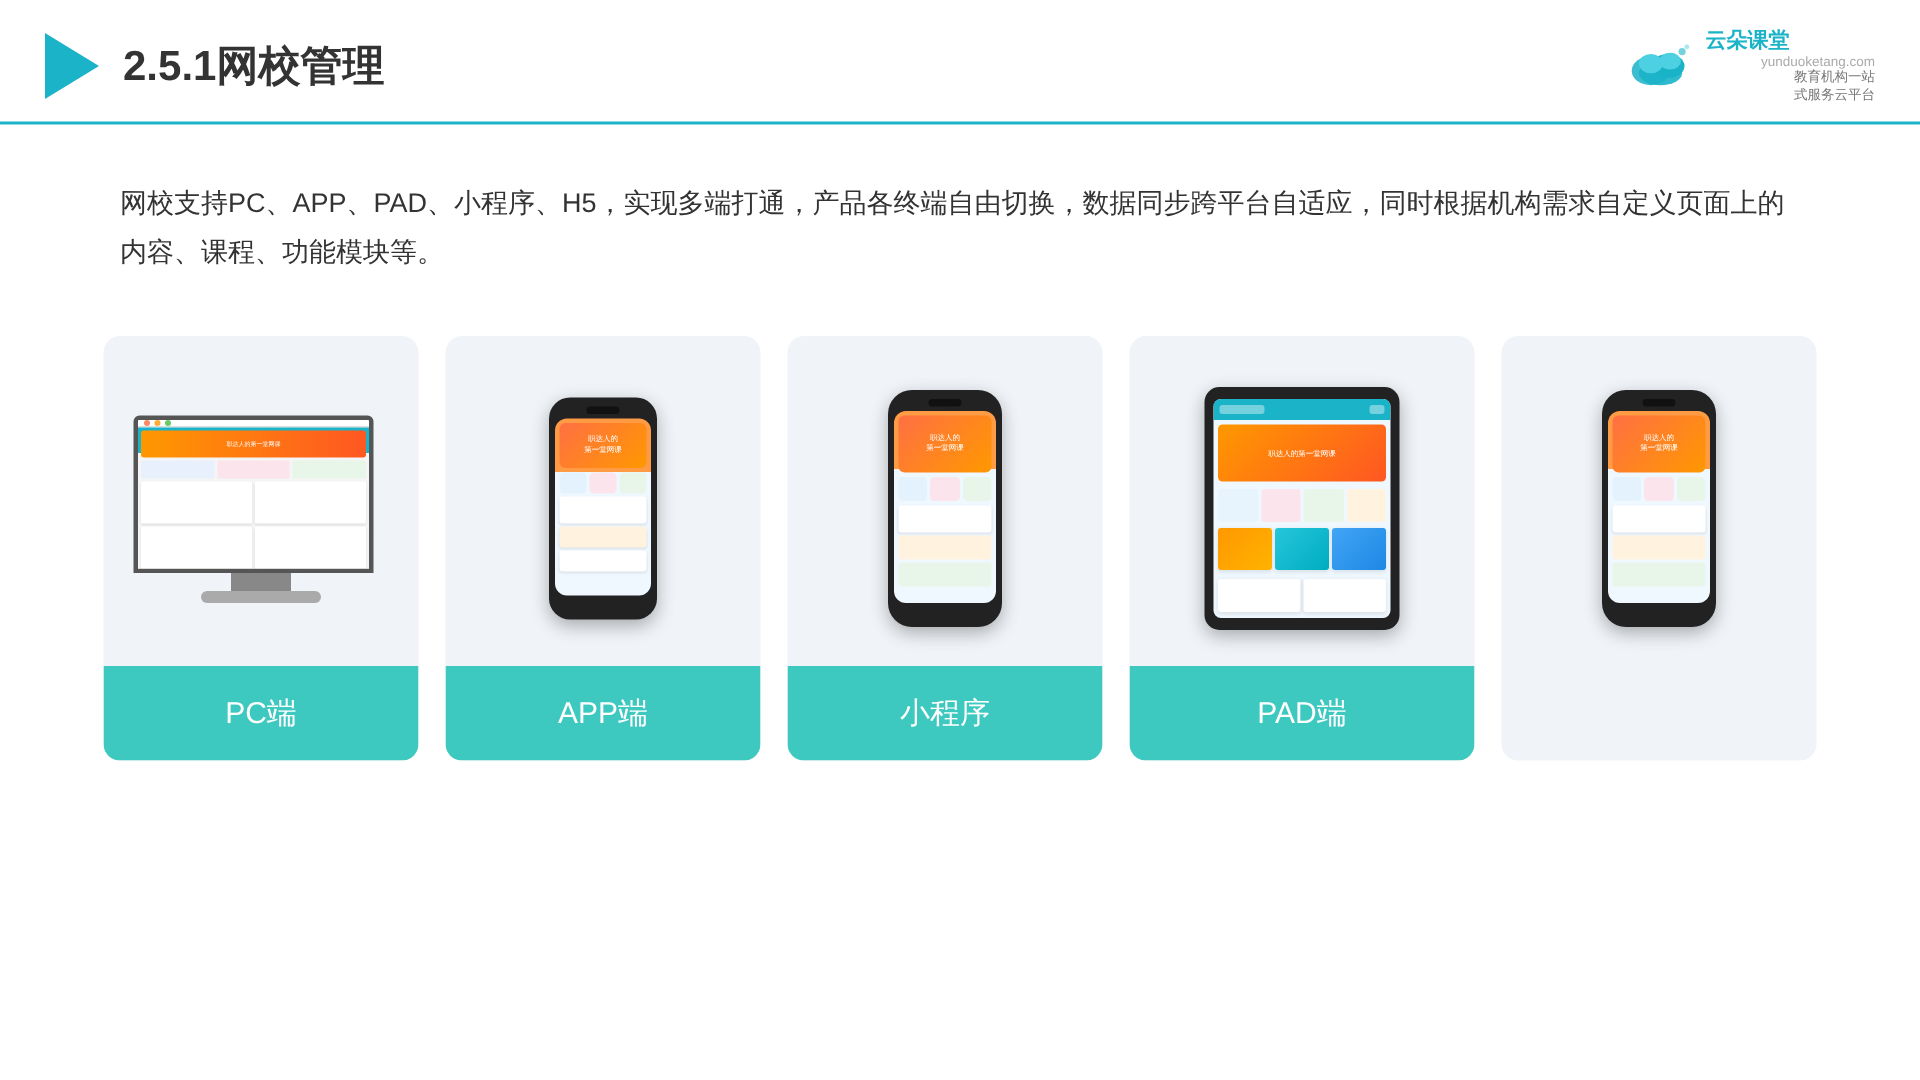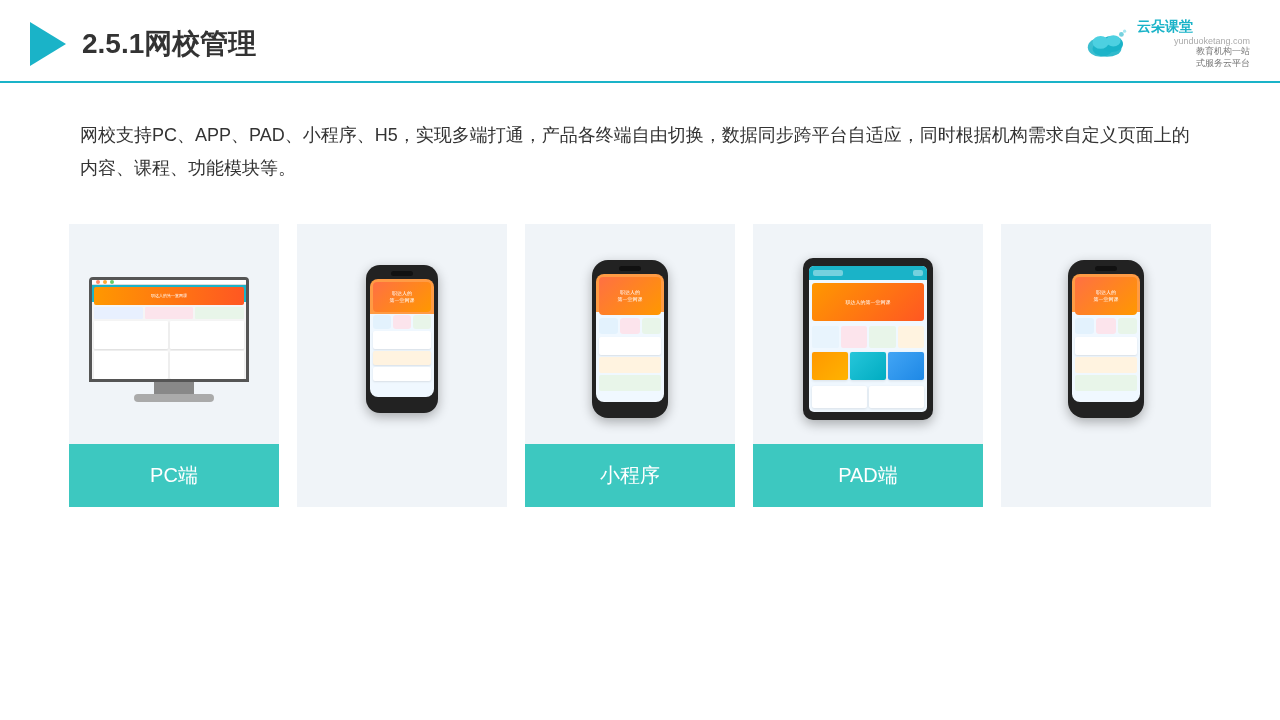--- a/index.html
+++ b/index.html
@@ -52,21 +52,21 @@
     
     .cards-container {
       display: flex;
       gap: 18px;
       padding: 20px 60px 30px 60px;
       justify-content: center;
     }
 
     .card {
       background: #f0f4f8;
-      border-radius: 0;
+      border-radius: 11px;
       width: 210px;
       display: flex;
       flex-direction: column;
       align-items: center;
       overflow: hidden;
     }
 
     .card-image-area {
       width: 100%;
       height: 220px;
@@ -370,20 +370,21 @@
             <div class="phone-icon-mini" style="background:#e3f2fd;"></div>
             <div class="phone-icon-mini" style="background:#fce4ec;"></div>
             <div class="phone-icon-mini" style="background:#e8f5e9;"></div>
           </div>
           <div class="phone-card-mini"></div>
           <div class="phone-card-mini" style="height:14px;background:#fff3e0;margin-top:2px;grid-column:1/-1;"></div>
           <div class="phone-card-mini" style="height:14px;margin-top:2px;grid-column:1/-1;"></div>
         </div>
       </div>
     </div>
+    <div class="card-label">APP端</div>
   </div>
 
   <div class="card">
     <div class="card-image-area">
       <div class="phone-mockup" style="width:76px;height:158px;border-radius:16px;">
         <div class="phone-notch"></div>
         <div class="phone-screen" style="height:128px;">
           <div class="phone-banner" style="height:38px;">
             <span class="phone-banner-text">职达人的<br>第一堂网课</span>
           </div>

